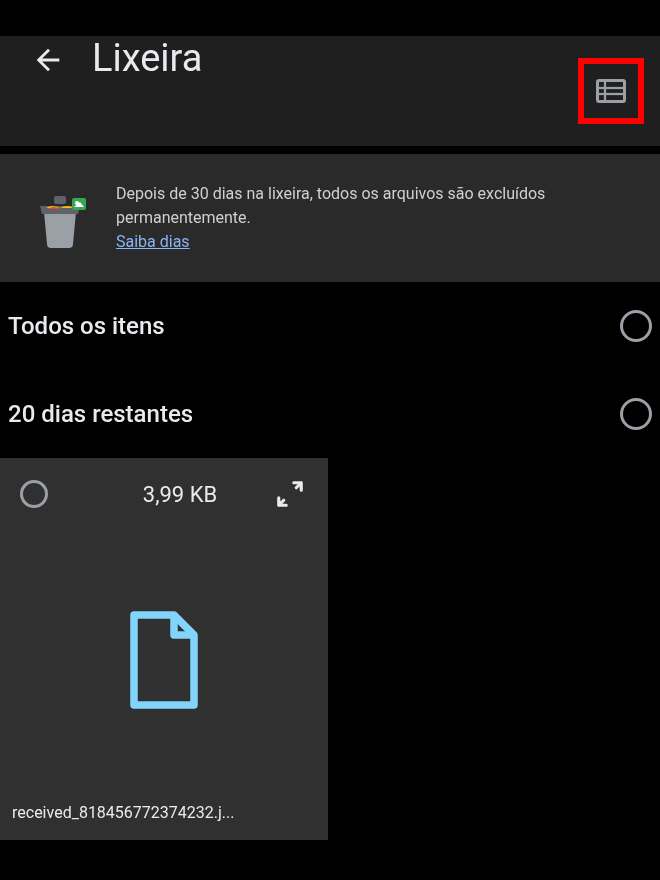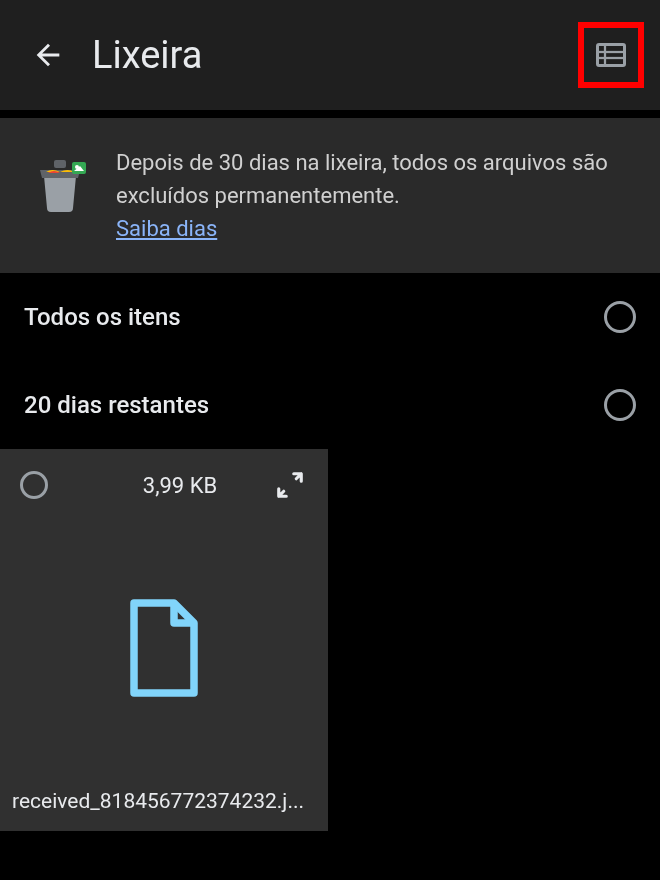--- a/index.html
+++ b/index.html
@@ -12,23 +12,23 @@
       height: 880px;
       background: #000;
       font-family: -apple-system, BlinkMacSystemFont, "Segoe UI", Roboto, sans-serif;
       color: #e8eaed;
       overflow: hidden;
     }
     .header {
       background: #1f1f1f;
       height: 110px;
       display: flex;
-      align-items: center;
       padding: 0 24px;
       position: relative;
+      margin-top: 36px;
     }
     .back-btn {
       cursor: pointer;
       display: flex;
       align-items: center;
       justify-content: center;
       width: 48px;
       height: 48px;
     }
     .title {
@@ -60,34 +60,34 @@
     .trash-icon-wrap {
       flex-shrink: 0;
       width: 72px;
       height: 72px;
       display: flex;
       align-items: center;
       justify-content: center;
     }
     .info-text {
       flex: 1;
-      font-size: 22px;
+      font-size: 16px;
       line-height: 1.5;
       color: #d0d0d0;
     }
     .learn-more {
       color: #8ab4f8;
       text-decoration: underline;
       cursor: pointer;
     }
     .section-row {
       display: flex;
       align-items: center;
       justify-content: space-between;
-      padding: 28px 24px;
+      padding: 28px 8px;
     }
     .section-label {
       font-size: 24px;
       font-weight: 500;
       color: #e8eaed;
     }
     .radio-circle {
       width: 32px;
       height: 32px;
       border: 3px solid #9aa0a6;
@@ -140,21 +140,21 @@
       display: flex;
       align-items: center;
       justify-content: center;
     }
     .file-icon-wrap {
       width: 80px;
       height: 100px;
     }
     .card-filename {
       padding: 14px 12px 18px;
-      font-size: 21px;
+      font-size: 16px;
       color: #e8eaed;
       white-space: nowrap;
       overflow: hidden;
       text-overflow: ellipsis;
     }
   </style>
 </head>
 <body>
 
 <div class="header">

